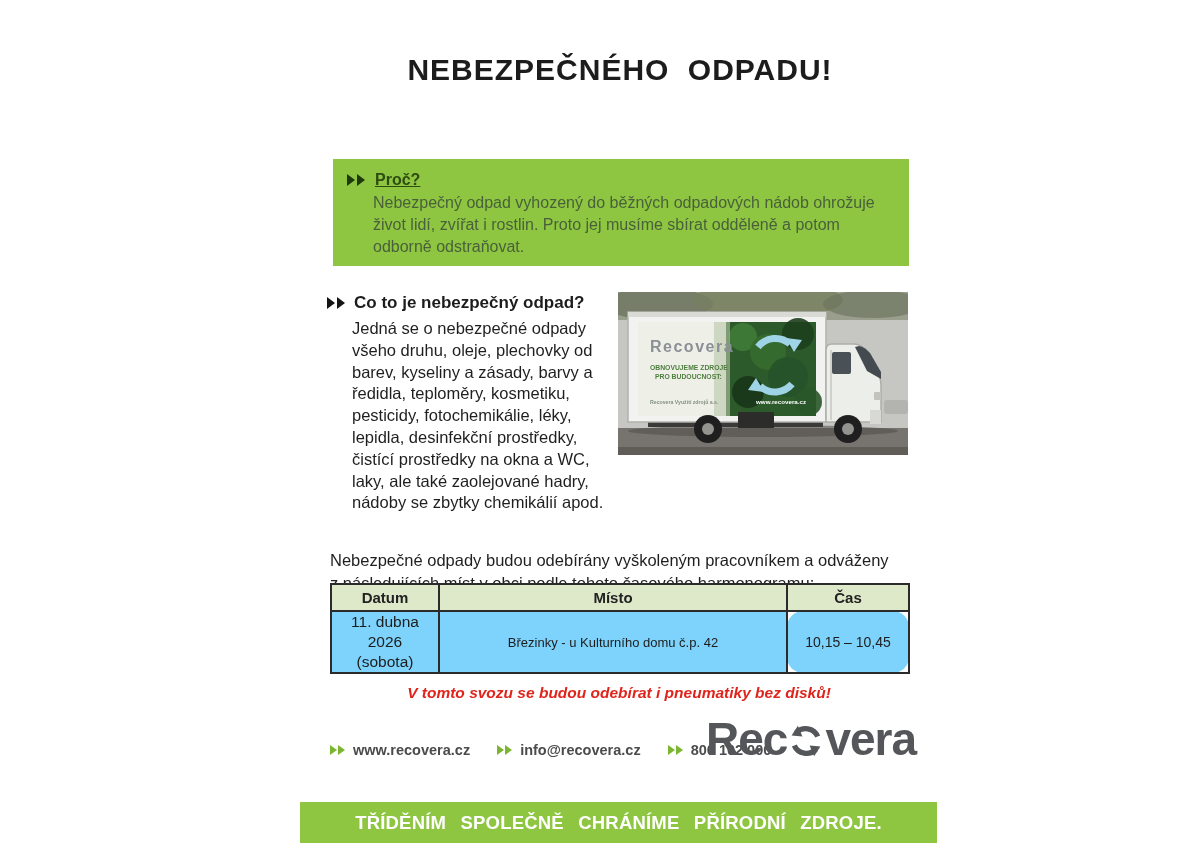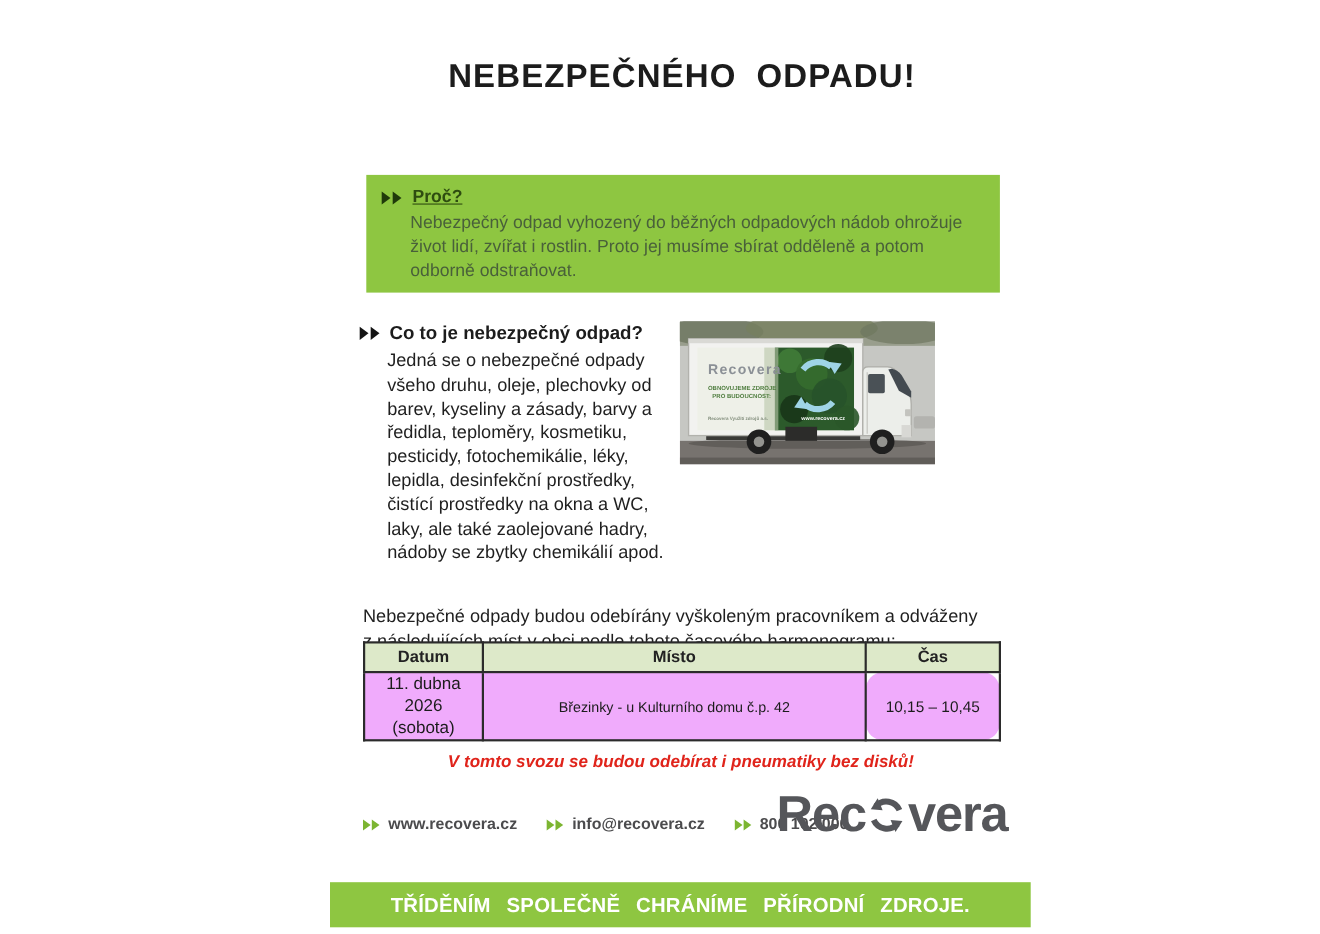--- a/index.html
+++ b/index.html
@@ -26,32 +26,32 @@
   .why-body { margin:3px 0 0 26px; font-size:16px; line-height:22px; color:#49603a; white-space:pre-line; }
 
   
   .what-head { position:absolute; left:327px; top:293px; display:flex; align-items:center; gap:7px;
                font-size:17px; font-weight:bold; color:#1c1c1c; }
   .what-head .arrows { color:#141414; }
   .what-body { position:absolute; left:352px; top:318px; width:268px; font-size:16.5px; line-height:21.8px;
                color:#1f1f1f; white-space:pre-line; }
 
   
-  .truck { position:absolute; left:618px; top:292px; width:232px; height:163px; }
+  .truck { position:absolute; left:618px; top:292px; width:290px; height:163px; }
 
   
   .intro { position:absolute; left:330px; top:518px; width:600px; font-size:16.5px; line-height:23px;
            color:#1f1f1f; white-space:pre-line;margin-top:31px; }
 
   
   table.schedule { position:absolute; left:330px; top:583px; width:578px; border-collapse:collapse;
                    table-layout:fixed;padding-left:38px; }
   table.schedule th, table.schedule td { border:2px solid #2b2b2b; text-align:center; vertical-align:middle; }
   table.schedule th { background:#dde9c9; font-size:15px; font-weight:bold; color:#222222; height:27px; }
-  table.schedule td { height:55px; color:#1c1c1c; background:#f0abfc; }
+  table.schedule td { height:55px; color:#1c1c1c; background:#7dd3fc; }
   td.datum { font-size:15.5px; line-height:20px; white-space:pre-line; }
   td.misto { font-size:13px; }
   td.cas   { font-size:14px;border-radius:16px; }
   col.c-datum { width:108px; } col.c-misto { width:348px; } col.c-cas { width:122px; }
 
   
   .rednote { position:absolute; left:330px; top:684px; width:578px; text-align:center;
              color:#e0241b; font-weight:bold; font-size:15.5px;font-style:italic; }
 
   

